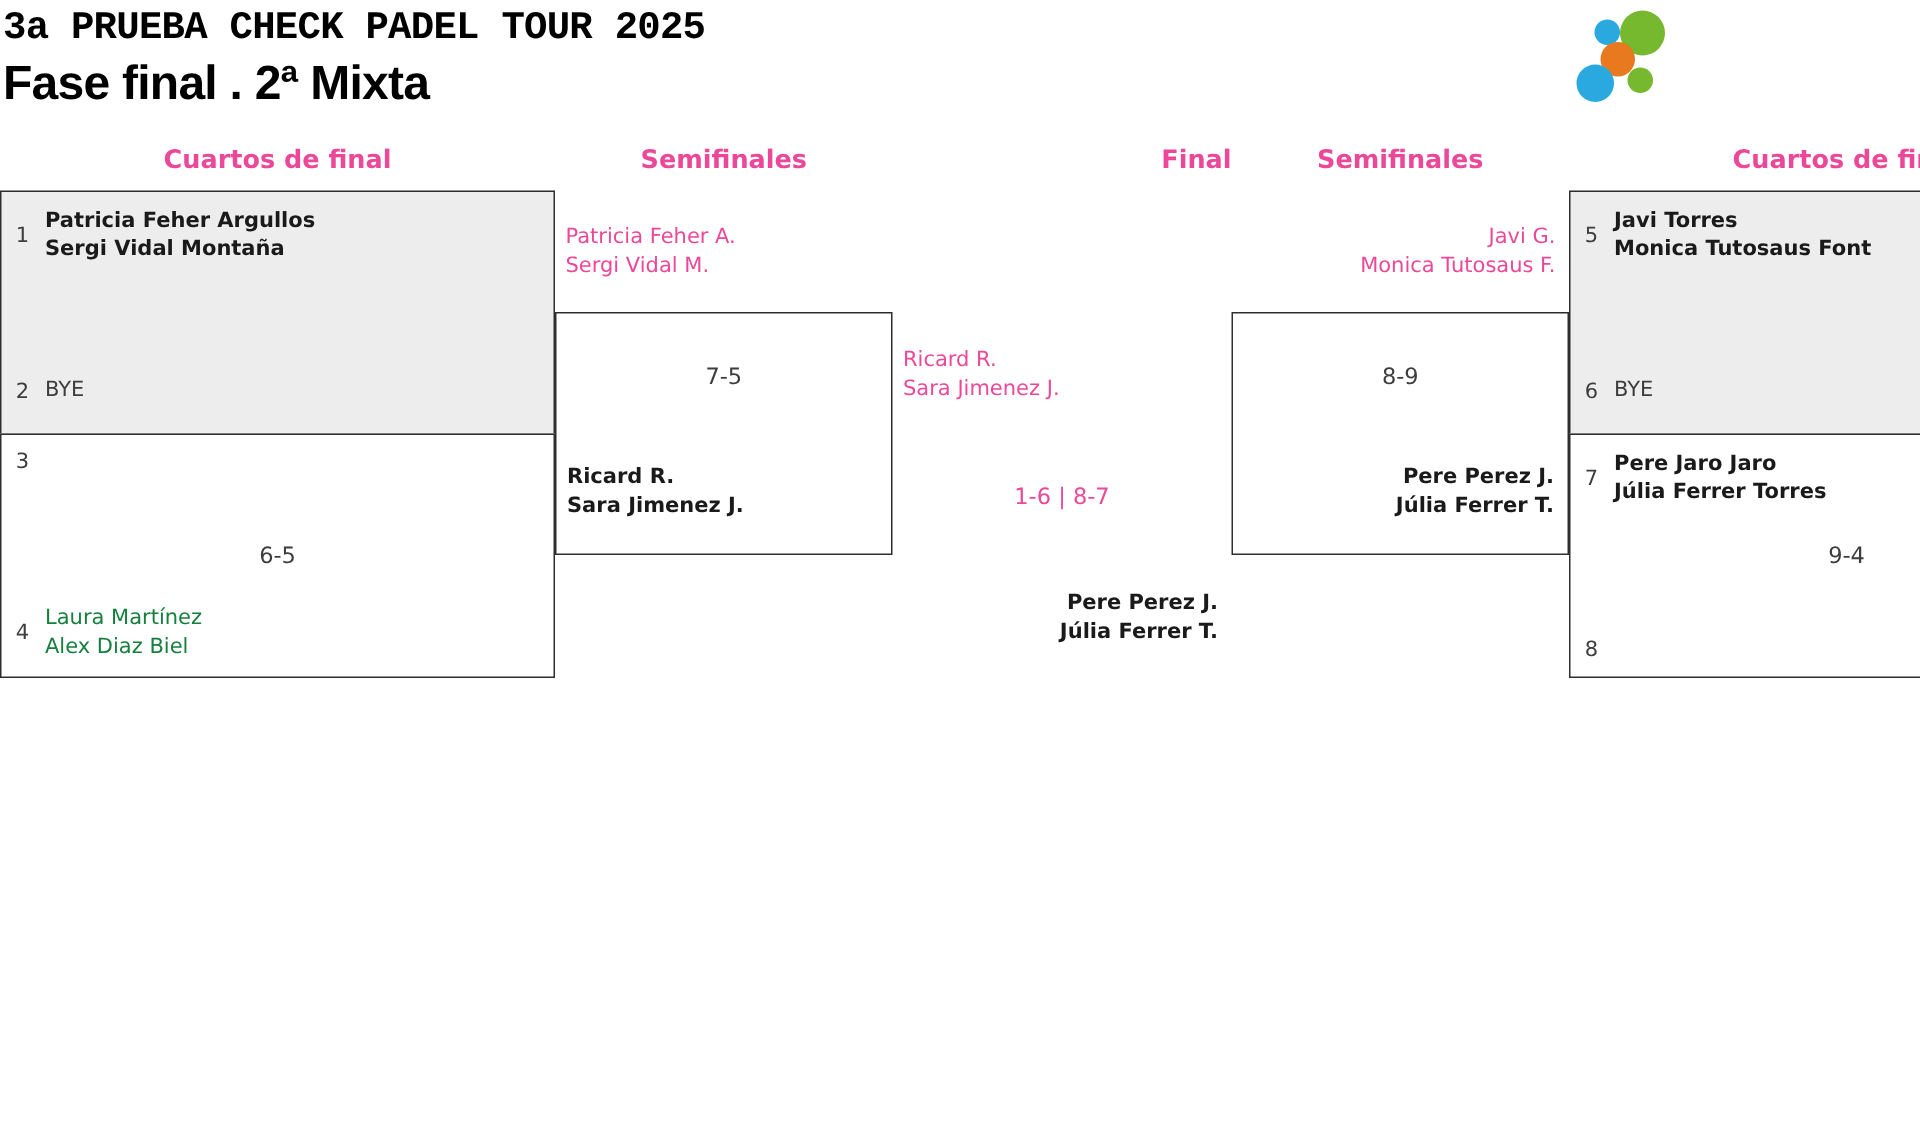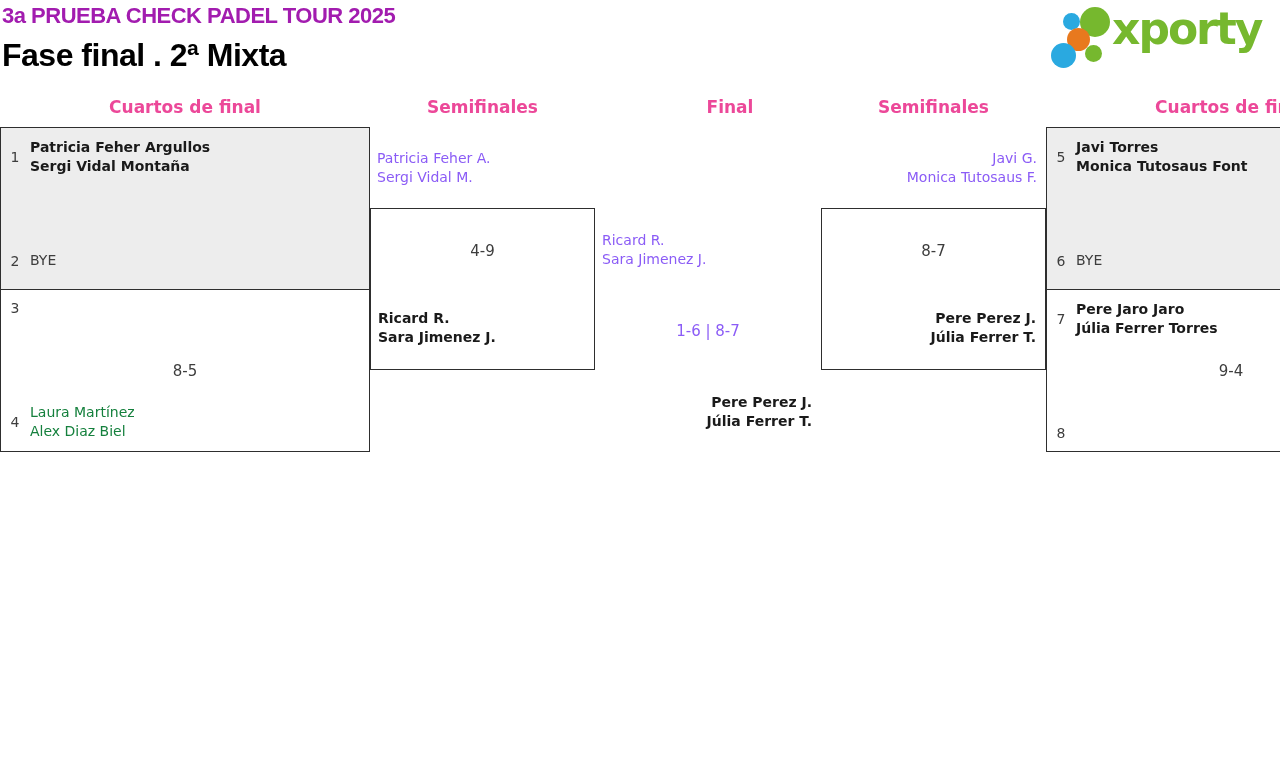--- a/index.html
+++ b/index.html
@@ -9,22 +9,22 @@
     height: 763px;
     background: #ffffff;
     overflow: hidden;
     font-family: "DejaVu Sans", sans-serif;
     color: #1a1a1a;
   }
 
   
   .page-title {
     position: absolute; left: 2px; top: 3px;
-    font-family: Liberation Sans, sans-serif;
-    font-size: 22px; font-weight: 700; letter-spacing: -0.5px; color: #a21caf;
+    font-family: Liberation Mono, monospace;
+    font-size: 26px; font-weight: 700; letter-spacing: -0.5px; color: #000000;
     white-space: nowrap;
   }
   .page-subtitle {
     position: absolute; left: 2px; top: 37px;
     font-family: "Liberation Sans", sans-serif;
     font-size: 32px; font-weight: 700; letter-spacing: -0.5px; color: #000;
     white-space: nowrap;
   }
 
   
@@ -38,21 +38,21 @@
   }
 
   
   .round-header {
     position: absolute; top: 96px; height: 22px;
     text-align: center; font-size: 17px; font-weight: 600; color: #ec4899;
     line-height: 22px; white-space: nowrap;
   }
   .rh-1 { left: 0;      width: 370px; }
   .rh-2 { left: 370px;  width: 225px; }
-  .rh-3 { left: 617px;  width: 226px; }
+  .rh-3 { left: 595px;  width: 226px; text-align: right; }
   .rh-4 { left: 821px;  width: 225px; }
   .rh-5 { left: 1046px; width: 370px; }
 
   
   .box {
     position: absolute; box-sizing: border-box;
     border: 1px solid #2e2e2e; background: #ffffff;
   }
   .box.shaded { background: #ededed; }
   .qf1 { left: 0;      top: 127px; width: 370px; height: 163px; }
@@ -87,21 +87,21 @@
 
   .sf-winner {
     position: absolute; bottom: 22px; left: 7px; right: 9px;
     font-size: 14px; line-height: 19px; font-weight: 700; color: #1a1a1a;
   }
   .sf-winner.align-right { text-align: right; }
   .sf-winner div { white-space: nowrap; }
 
   
   .float {
-    position: absolute; font-size: 14px; line-height: 19px; color: #8b5cf6;
+    position: absolute; font-size: 14px; line-height: 19px; color: #ec4899;
   }
   .float div { white-space: nowrap; }
   .feeder-left  { left: 377px; top: 149px; }
   .feeder-right { right: 243px; top: 149px; text-align: right; }
   .final-team-left  { left: 602px; top: 231px; }
   .final-score { left: 595px; width: 226px; top: 322px; text-align: center; font-size: 15px; }
   .final-team-right { right: 468px; top: 393px; text-align: right; font-weight: 700; color: #1a1a1a; }
 </style>
 </head>
 <body>
@@ -110,21 +110,20 @@
 
   <div class="page-title">3a PRUEBA CHECK PADEL TOUR 2025</div>
   <div class="page-subtitle">Fase final . 2ª Mixta</div>
 
   <div class="logo">
     <span class="dot" style="left:17px; top:13px; width:17px; height:17px; background:#2aa9e0;"></span>
     <span class="dot" style="left:34px; top:7px; width:30px; height:30px; background:#76b82e;"></span>
     <span class="dot" style="left:21px; top:28px; width:23px; height:23px; background:#e8791e;"></span>
     <span class="dot" style="left:5px; top:43px; width:25px; height:25px; background:#2aa9e0;"></span>
     <span class="dot" style="left:39px; top:45px; width:17px; height:17px; background:#76b82e;"></span>
-    <span class="logo-word" style="color:#76b82e;">xporty</span>
   </div>
 
   <div class="round-header rh-1">Cuartos de final</div>
   <div class="round-header rh-2">Semifinales</div>
   <div class="round-header rh-3">Final</div>
   <div class="round-header rh-4">Semifinales</div>
   <div class="round-header rh-5">Cuartos de final</div>
 
   <div class="box shaded qf1">
     <div class="team-row slot-top">
@@ -139,32 +138,32 @@
       <span class="names">
         <div>BYE</div>
       </span>
     </div>
   </div>
 
   <div class="box qf2">
     <div class="team-row slot-top">
       <span class="seed">3</span>
     </div>
-    <div class="score mid">8-5</div>
+    <div class="score mid">6-5</div>
     <div class="team-row slot-bottom">
       <span class="seed">4</span>
       <span class="names lose">
         <div>Laura Martínez</div>
         <div>Alex Diaz Biel</div>
       </span>
     </div>
   </div>
 
   <div class="box sf1">
-    <div class="score sf-pos">4-9</div>
+    <div class="score sf-pos">7-5</div>
     <div class="sf-winner">
       <div>Ricard R.</div>
       <div>Sara Jimenez J.</div>
     </div>
   </div>
 
   <div class="float feeder-left">
     <div>Patricia Feher A.</div>
     <div>Sergi Vidal M.</div>
   </div>
@@ -173,21 +172,21 @@
     <div>Ricard R.</div>
     <div>Sara Jimenez J.</div>
   </div>
   <div class="float final-score">1-6 | 8-7</div>
   <div class="float final-team-right">
     <div>Pere Perez J.</div>
     <div>Júlia Ferrer T.</div>
   </div>
 
   <div class="box sf2">
-    <div class="score sf-pos">8-7</div>
+    <div class="score sf-pos">8-9</div>
     <div class="sf-winner align-right">
       <div>Pere Perez J.</div>
       <div>Júlia Ferrer T.</div>
     </div>
   </div>
 
   <div class="float feeder-right">
     <div>Javi G.</div>
     <div>Monica Tutosaus F.</div>
   </div>

